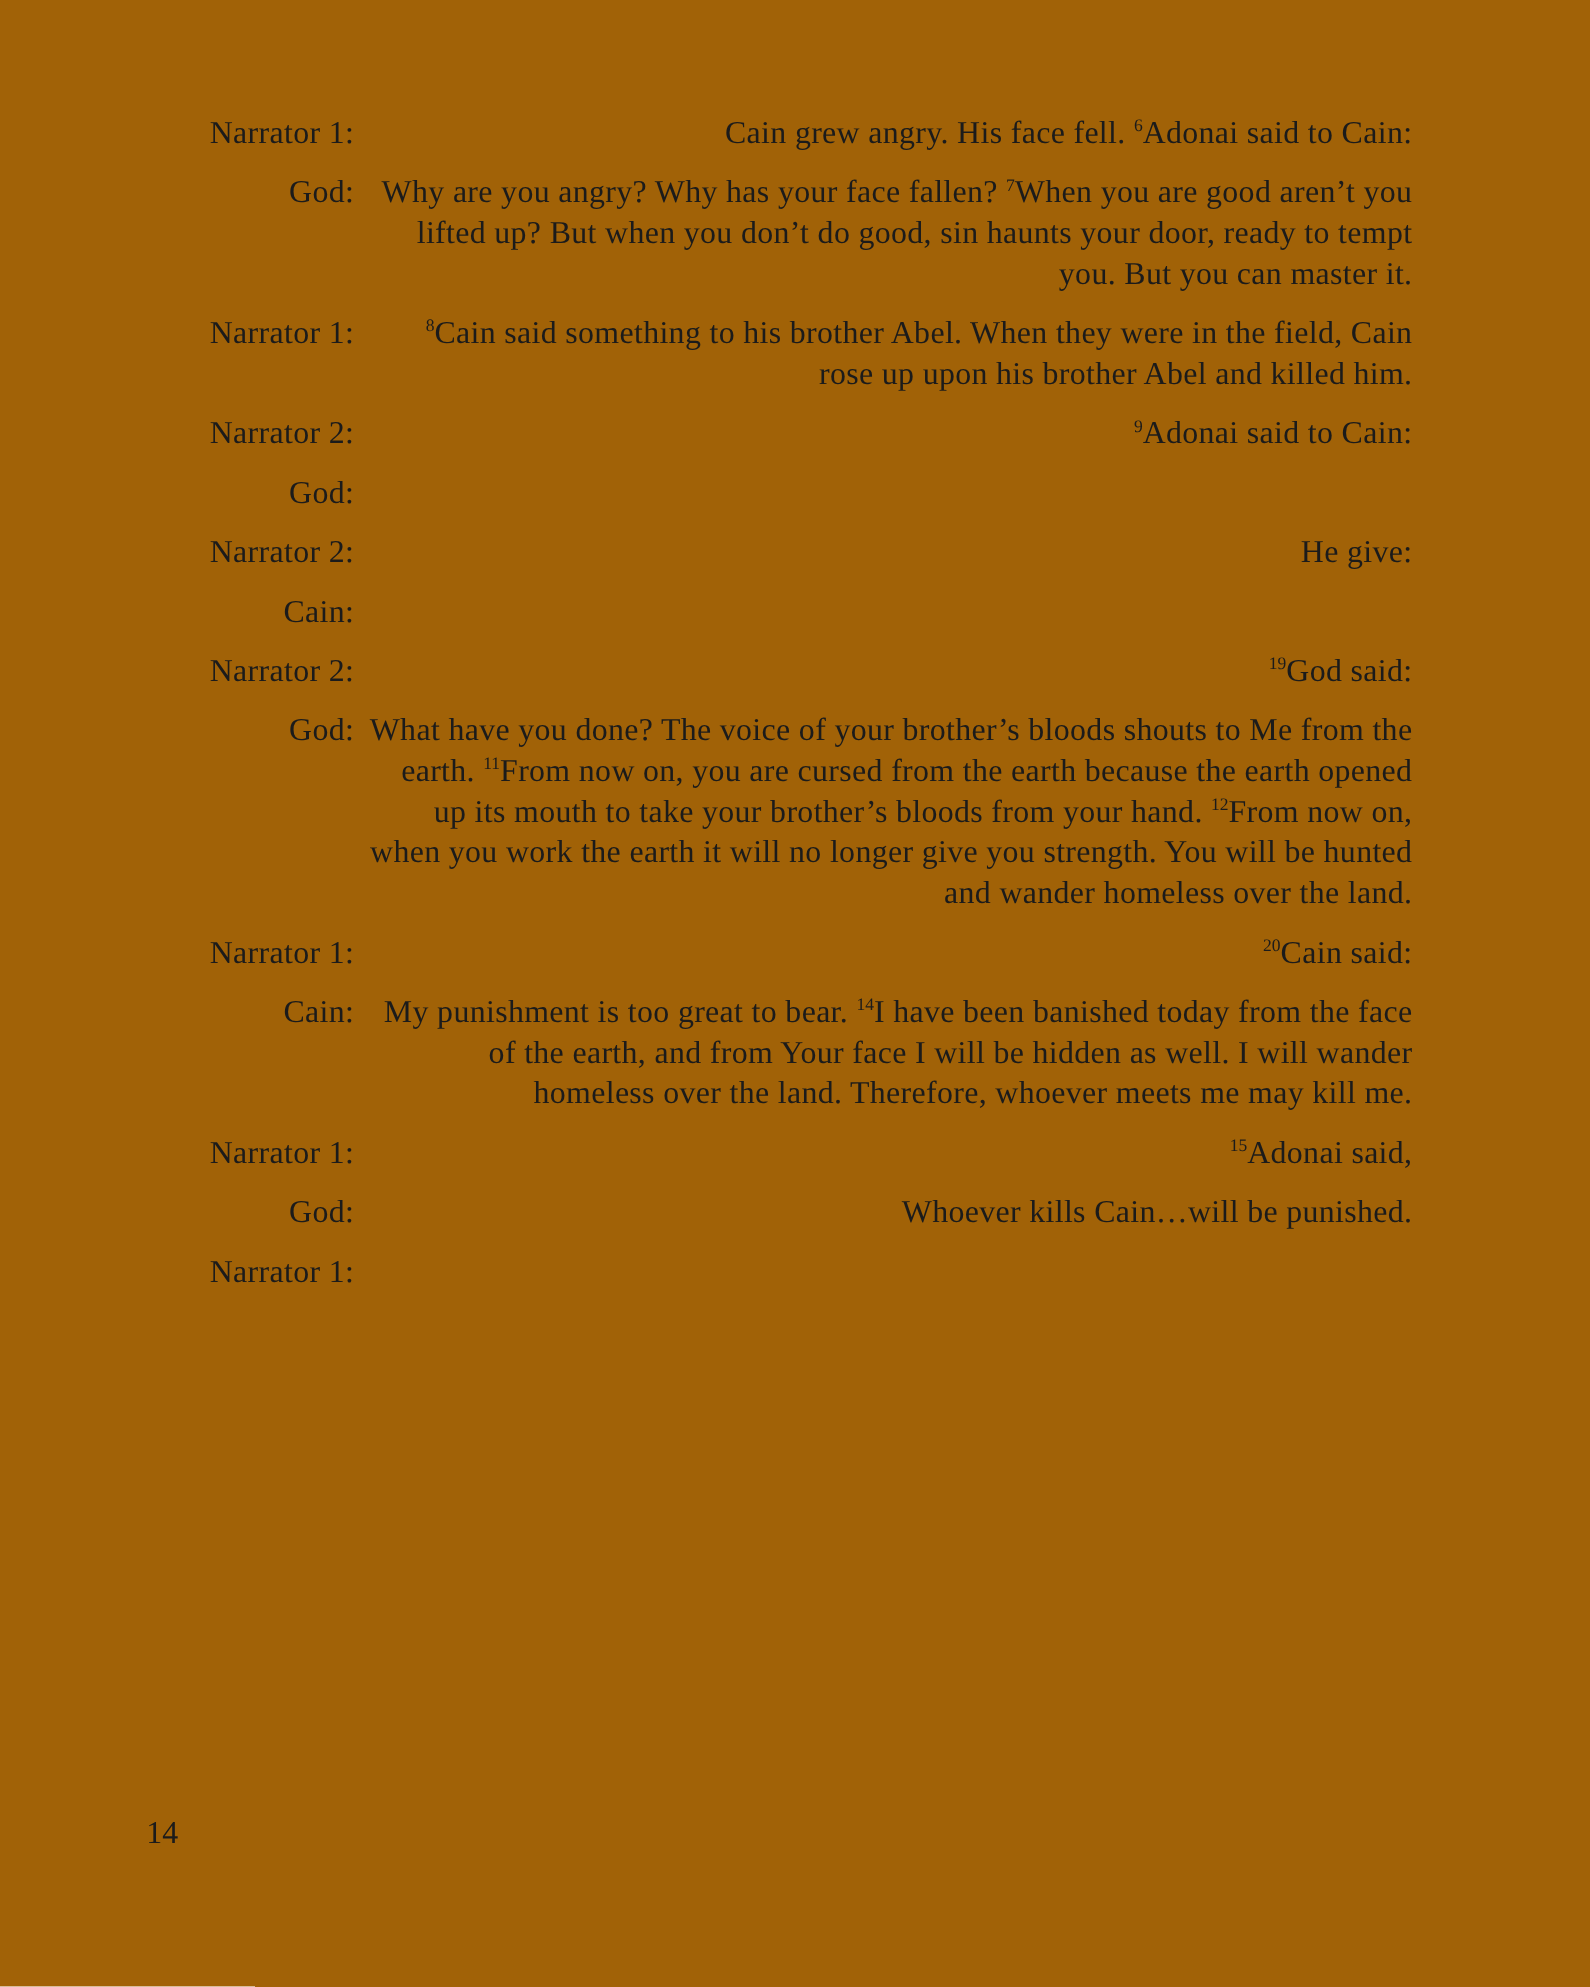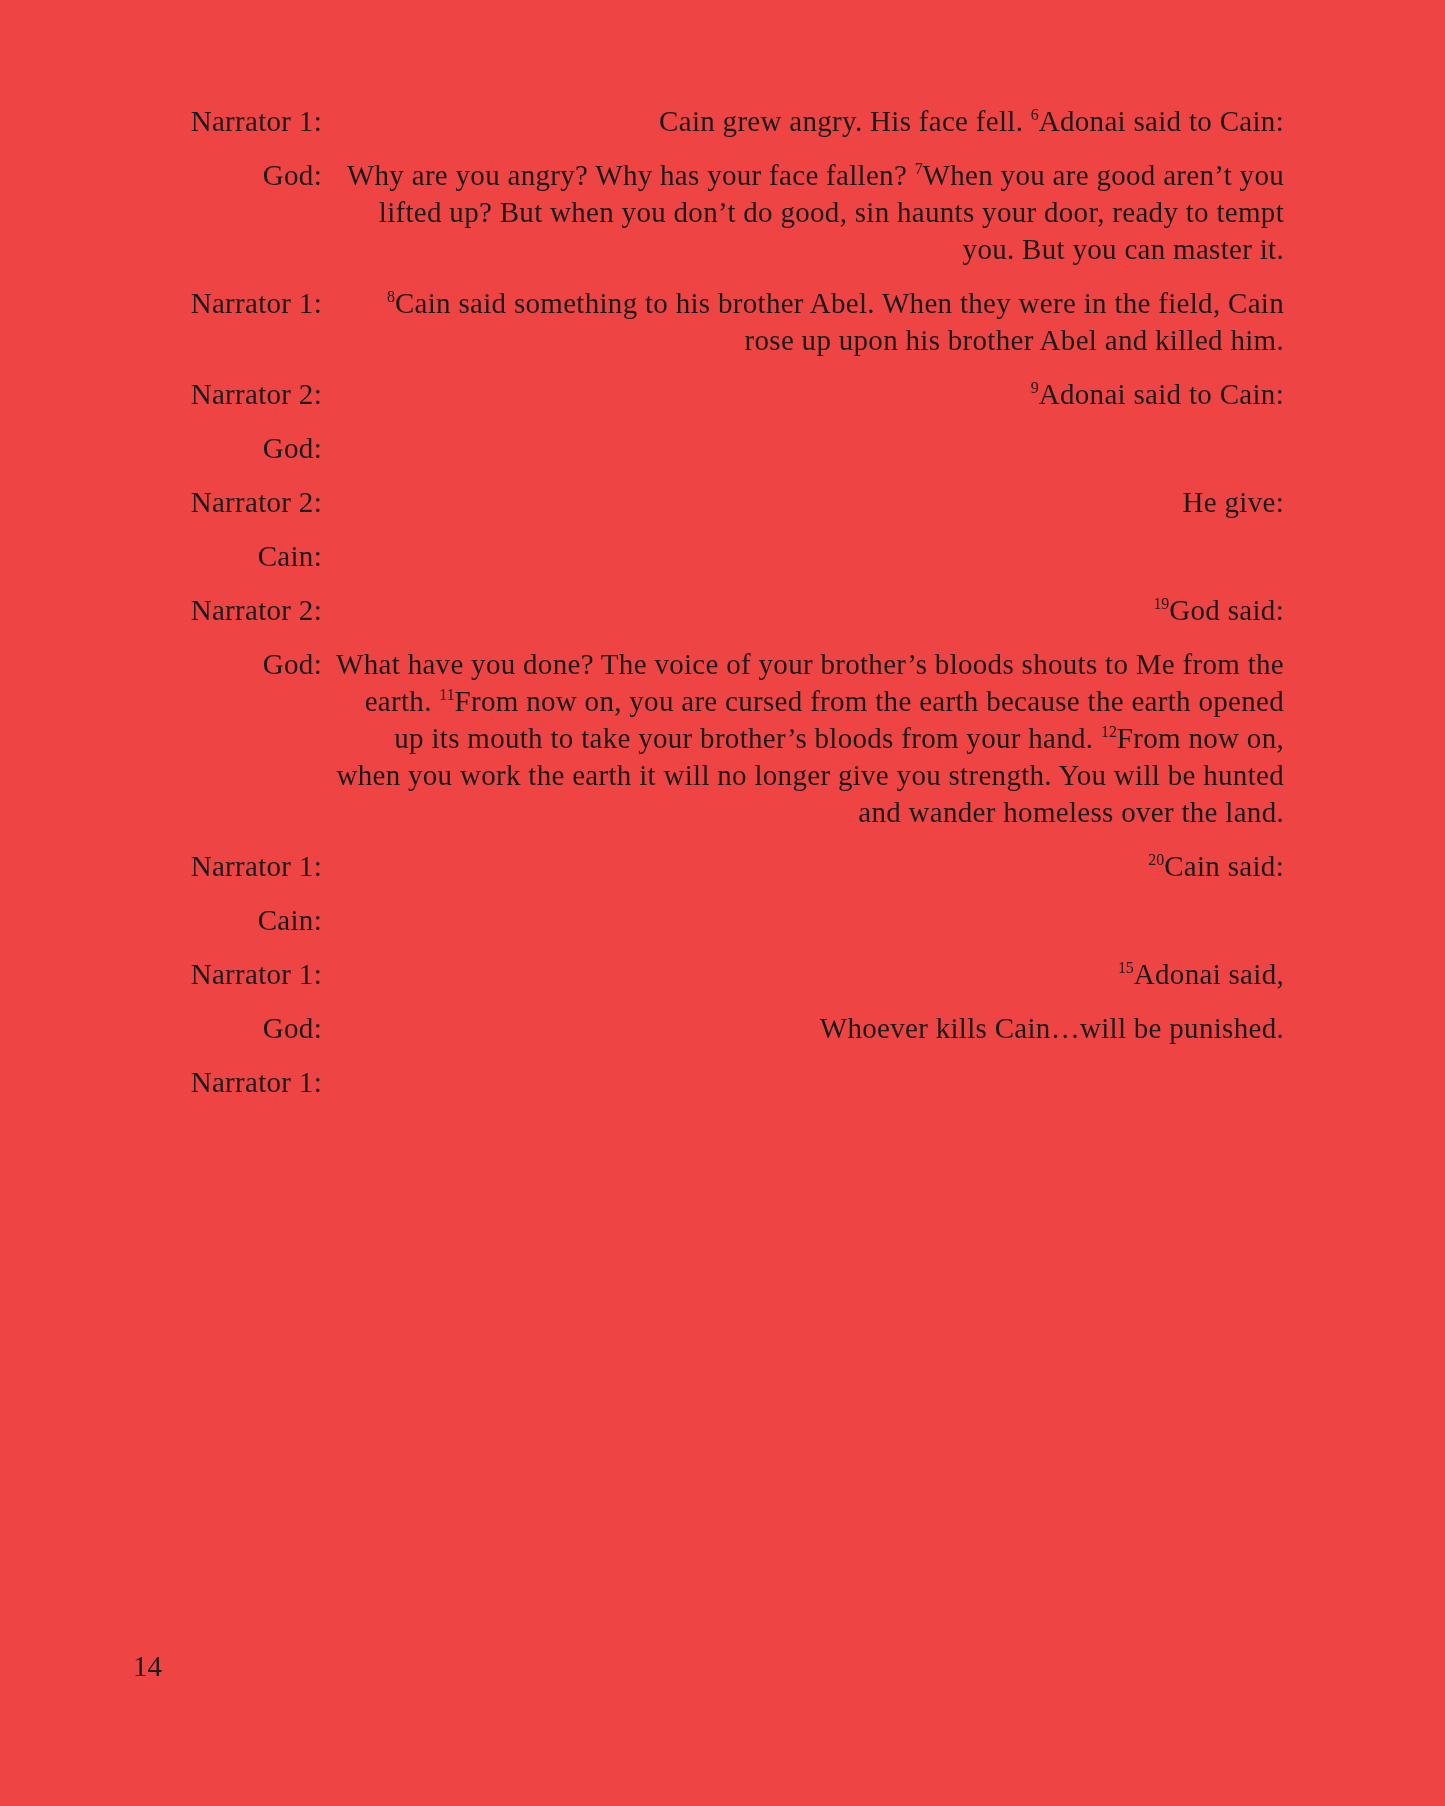--- a/index.html
+++ b/index.html
@@ -4,21 +4,21 @@
 <style>
   html, body {
     margin: 0;
     padding: 0;
     background: #ffffff;
   }
   .page {
     position: relative;
     width: 1445px;
     height: 1806px;
-    background: #ef4444;
+    background: #a16207;
     font-family: "Liberation Serif", serif;
     color: #1b1b1b;
     overflow: hidden;
   }
   .dialogue {
     position: absolute;
     top: 103px;
     left: 135px;
     width: 1190px;
   }
@@ -97,20 +97,21 @@
       <div class="row">
         <div class="speaker">God:</div>
         <div class="speech">What have you done? The voice of your brother’s bloods shouts to Me from the earth. <sup>11</sup>From now on, you are cursed from the earth because the earth opened up its mouth to take your brother’s bloods from your hand. <sup>12</sup>From now on, when you work the earth it will no longer give you strength. You will be hunted and wander homeless over the land.</div>
       </div>
       <div class="row">
         <div class="speaker">Narrator 1:</div>
         <div class="speech"><sup>20</sup>Cain said:</div>
       </div>
       <div class="row">
         <div class="speaker">Cain:</div>
+        <div class="speech">My punishment is too great to bear. <sup>14</sup>I have been banished today from the face of the earth, and from Your face I will be hidden as well. I will wander homeless over the land. Therefore, whoever meets me may kill me.</div>
       </div>
       <div class="row">
         <div class="speaker">Narrator 1:</div>
         <div class="speech"><sup>15</sup>Adonai said,</div>
       </div>
       <div class="row">
         <div class="speaker">God:</div>
         <div class="speech">Whoever kills Cain…will be punished.</div>
       </div>
       <div class="row">

